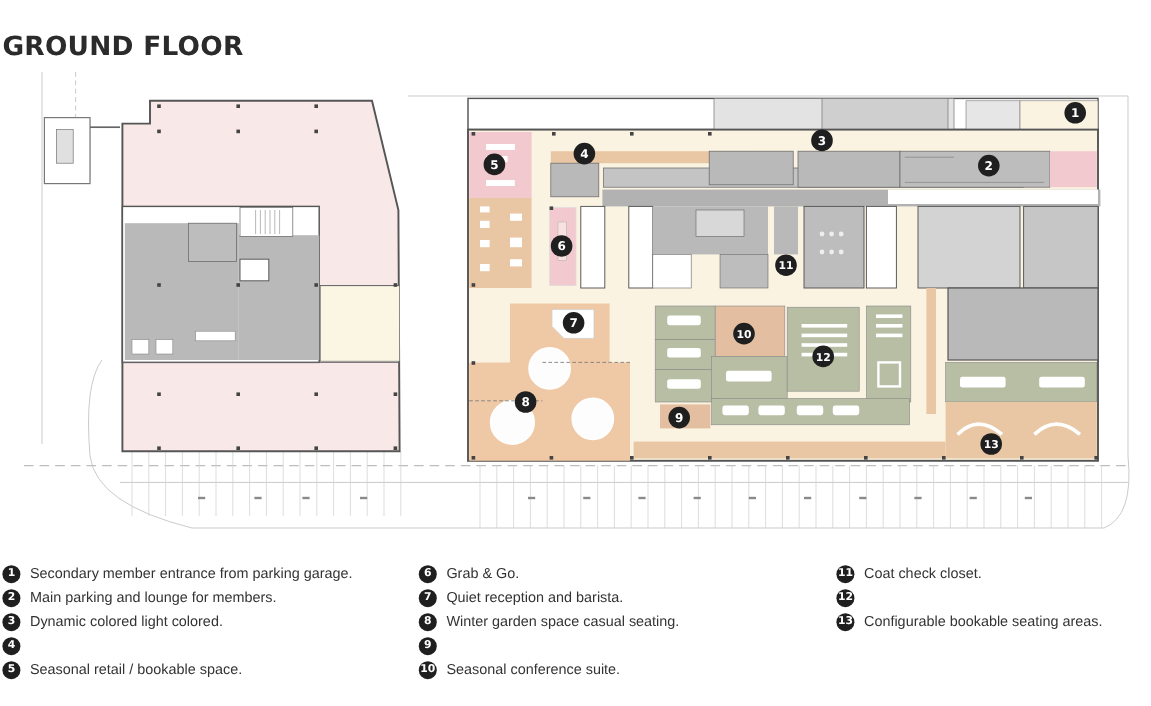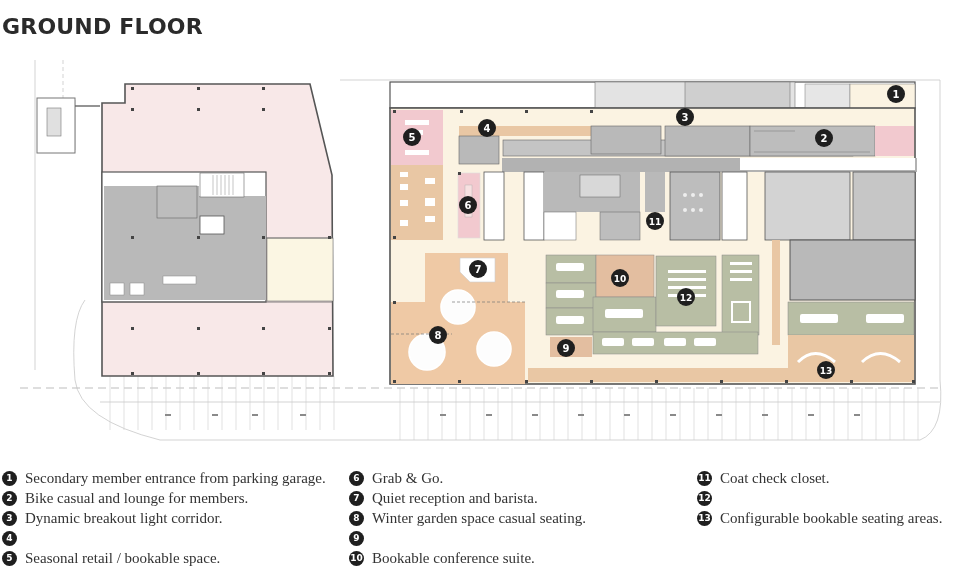--- a/index.html
+++ b/index.html
@@ -1,22 +1,22 @@
 <!DOCTYPE html>
 <html><head>
 <meta charset="utf-8">
 <style>
   html, body { margin:0; padding:0; background:#ffffff; }
   body { width:959px; height:588px; position:relative; overflow:hidden; font-family:"Liberation Sans", sans-serif; }
-  .title { position:absolute; left:2px; top:14px; font-family:"DejaVu Sans", sans-serif; font-weight:bold; font-size:22px; color:#2b2b2b; letter-spacing:0.2px; }
+  .title { position:absolute; left:2px; top:27px; font-family:"DejaVu Sans", sans-serif; font-weight:bold; font-size:22px; color:#2b2b2b; letter-spacing:0.2px; }
   .plan { position:absolute; left:0; top:0; width:959px; height:460px; }
   .legend { position:absolute; top:468px; }
   .legend-item { position:relative; height:20px; display:flex; align-items:center; }
   .badge { width:15px; height:15px; border-radius:50%; background:#1f1f1f; color:#fff; font-size:9px; font-weight:bold; display:flex; align-items:center; justify-content:center; margin-right:8px; flex:none; font-family:"DejaVu Sans", sans-serif; }
-  .legend-text { font-family:Liberation Serif, serif; font-size:15px; color:#333; white-space:nowrap; }
+  .legend-text { font-family:Liberation Sans, sans-serif; font-size:12px; color:#333; white-space:nowrap; }
   .marker text { font-family:"DejaVu Sans", sans-serif; font-weight:bold; }
 </style>
 </head>
 <body>
 
 <div class="title">GROUND FLOOR</div>
 
 <svg class="plan" viewBox="0 0 959 460" xmlns="http://www.w3.org/2000/svg">
 
   <g stroke="#c8c8c8" stroke-width="0.8" fill="none">
@@ -352,25 +352,25 @@
     </g>
 </svg>
 
 <div class="legend" style="left:2px;">
   <div class="legend-item">
       <span class="badge">1</span>
       <span class="legend-text">Secondary member entrance from parking garage.</span>
     </div>
   <div class="legend-item">
       <span class="badge">2</span>
-      <span class="legend-text">Bike casual and lounge for members.</span>
+      <span class="legend-text">Main parking and lounge for members.</span>
     </div>
   <div class="legend-item">
       <span class="badge">3</span>
-      <span class="legend-text">Dynamic breakout light corridor.</span>
+      <span class="legend-text">Dynamic colored light colored.</span>
     </div>
   <div class="legend-item">
       <span class="badge">4</span>
     </div>
   <div class="legend-item">
       <span class="badge">5</span>
       <span class="legend-text">Seasonal retail / bookable space.</span>
     </div>
 </div>
 
@@ -385,21 +385,21 @@
     </div>
   <div class="legend-item">
       <span class="badge">8</span>
       <span class="legend-text">Winter garden space casual seating.</span>
     </div>
   <div class="legend-item">
       <span class="badge">9</span>
     </div>
   <div class="legend-item">
       <span class="badge">10</span>
-      <span class="legend-text">Bookable conference suite.</span>
+      <span class="legend-text">Seasonal conference suite.</span>
     </div>
 </div>
 
 <div class="legend" style="left:697px;">
   <div class="legend-item">
       <span class="badge">11</span>
       <span class="legend-text">Coat check closet.</span>
     </div>
   <div class="legend-item">
       <span class="badge">12</span>

